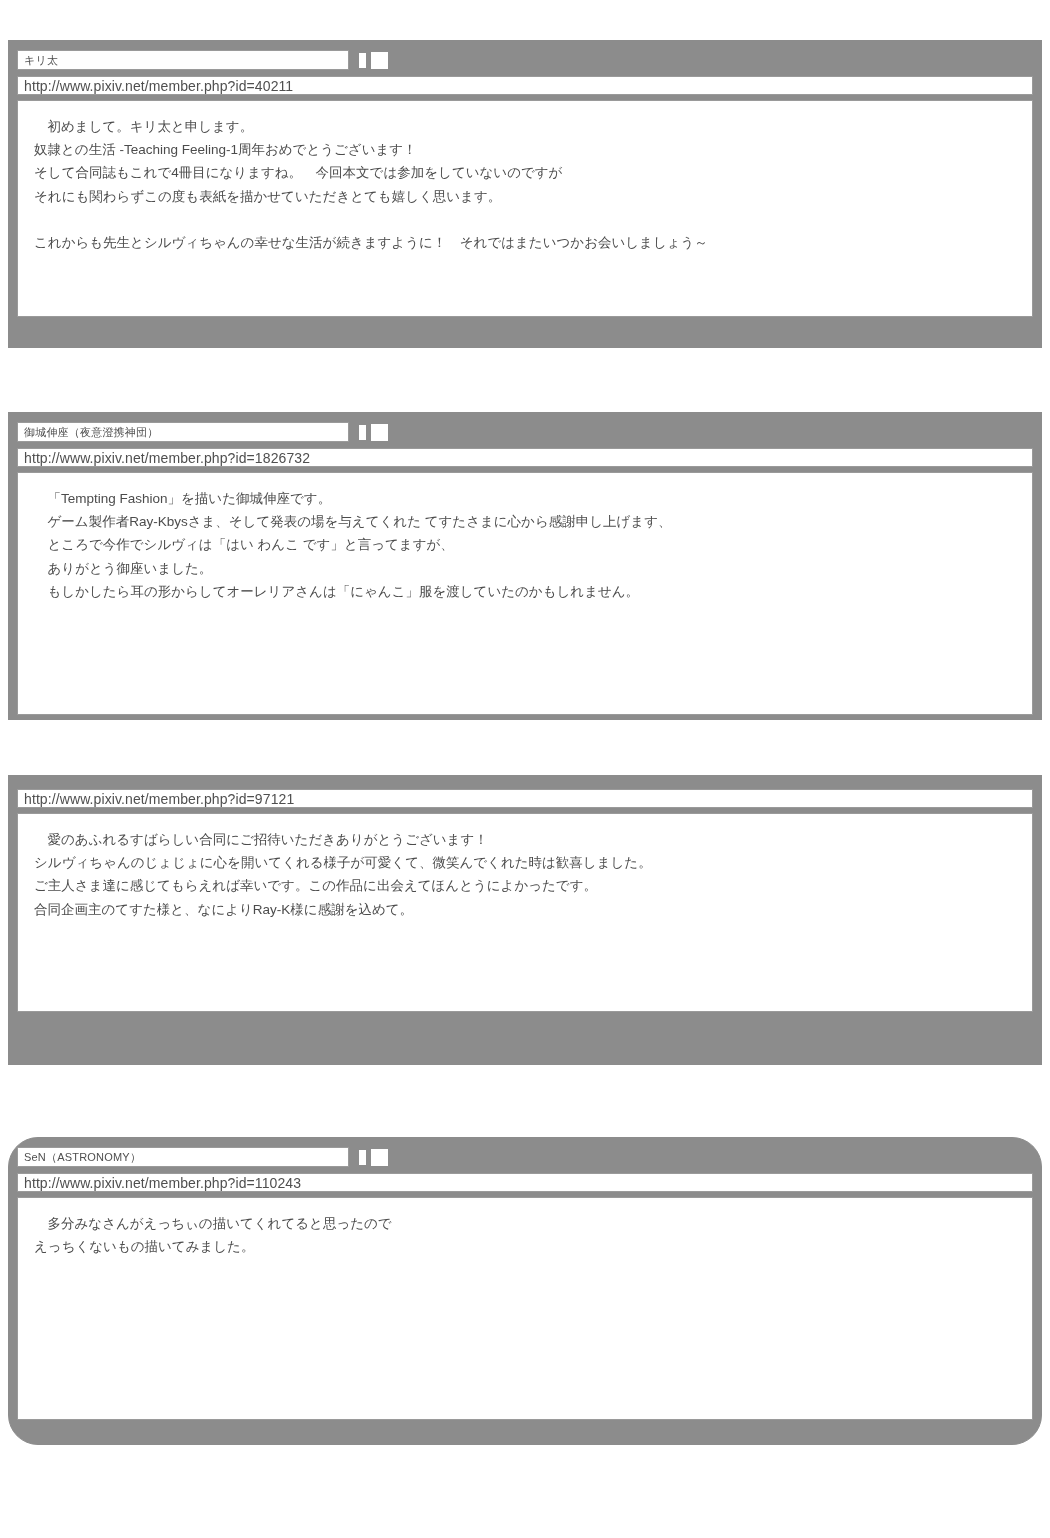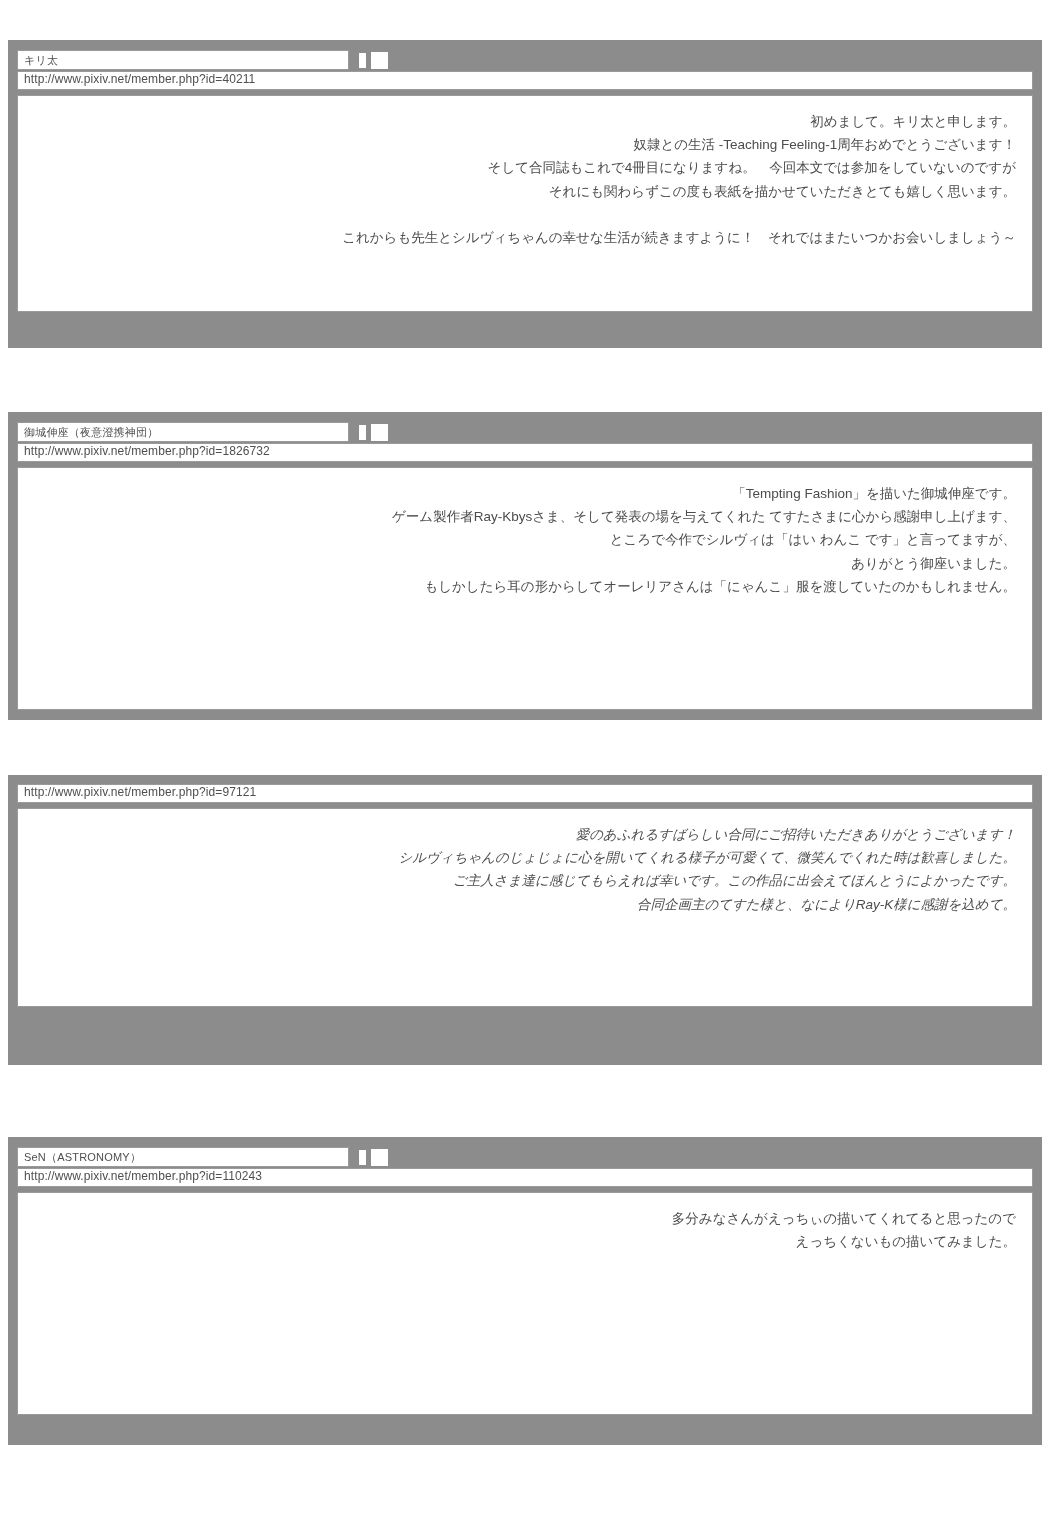--- a/index.html
+++ b/index.html
@@ -61,52 +61,51 @@
     width: 7px;
     height: 15px;
     background: #ffffff;
   }
   .winbtn-max {
     width: 17px;
     height: 17px;
     background: #ffffff;
   }
   .urlbar {
+    margin-top: 5px;
     height: 19px;
     background: #ffffff;
     border: 1px solid #9a9a9a;
     box-sizing: border-box;
     display: flex;
-    align-items: flex-start;
+    align-items: center;
     padding-left: 6px;
-    font-size: 12px;
+    font-size: 14px;
     color: #4f4f4f;
     letter-spacing: 0.1px;
     white-space: nowrap;
     overflow: hidden;
   }
   .content {
     margin-top: 5px;
     background: #ffffff;
     border: 1px solid #9a9a9a;
     box-sizing: border-box;
     padding: 14px 16px 12px 16px;
     font-size: 13.5px;
     line-height: 1.72;
     color: #4c4c4c;
     overflow: hidden;
   }
   .content p {
     margin: 0;
     white-space: pre-wrap;
-    text-align: right;
   }
   .content p.gap {
     margin-top: 1.72em;
-    margin-left: 13px;
   }
 </style>
 </head>
 <body>
 
 <div class="page">
 
   <div class="card" style="top:40px;height:308px;">
     <div class="titlebar">
       <div class="title-field">
@@ -148,29 +147,29 @@
       <p>　ところで今作でシルヴィは「はい わんこ です」と言ってますが、</p>
       <p>　ありがとう御座いました。</p>
       <p>　もしかしたら耳の形からしてオーレリアさんは「にゃんこ」服を渡していたのかもしれません。</p>
     </div>
   </div>
 
   <div class="card" style="top:775px;height:290px;">
     <div class="urlbar">
       <span>http://www.pixiv.net/member.php?id=97121</span>
     </div>
-    <div class="content" style="height:199px;font-style:italic;">
+    <div class="content" style="height:199px;">
       <p>　愛のあふれるすばらしい合同にご招待いただきありがとうございます！</p>
       <p>シルヴィちゃんのじょじょに心を開いてくれる様子が可愛くて、微笑んでくれた時は歓喜しました。</p>
       <p>ご主人さま達に感じてもらえれば幸いです。この作品に出会えてほんとうによかったです。</p>
       <p>合同企画主のてすた様と、なによりRay-K様に感謝を込めて。</p>
     </div>
   </div>
 
-  <div class="card" style="top:1137px;height:308px;">
+  <div class="card" style="top:1137px;height:308px;border-radius:30px;">
     <div class="titlebar">
       <div class="title-field">
         <span>SeN（ASTRONOMY）</span>
       </div>
       <div class="winbtns">
         <div class="winbtn-min"></div>
         <div class="winbtn-max"></div>
       </div>
     </div>
     <div class="urlbar">

